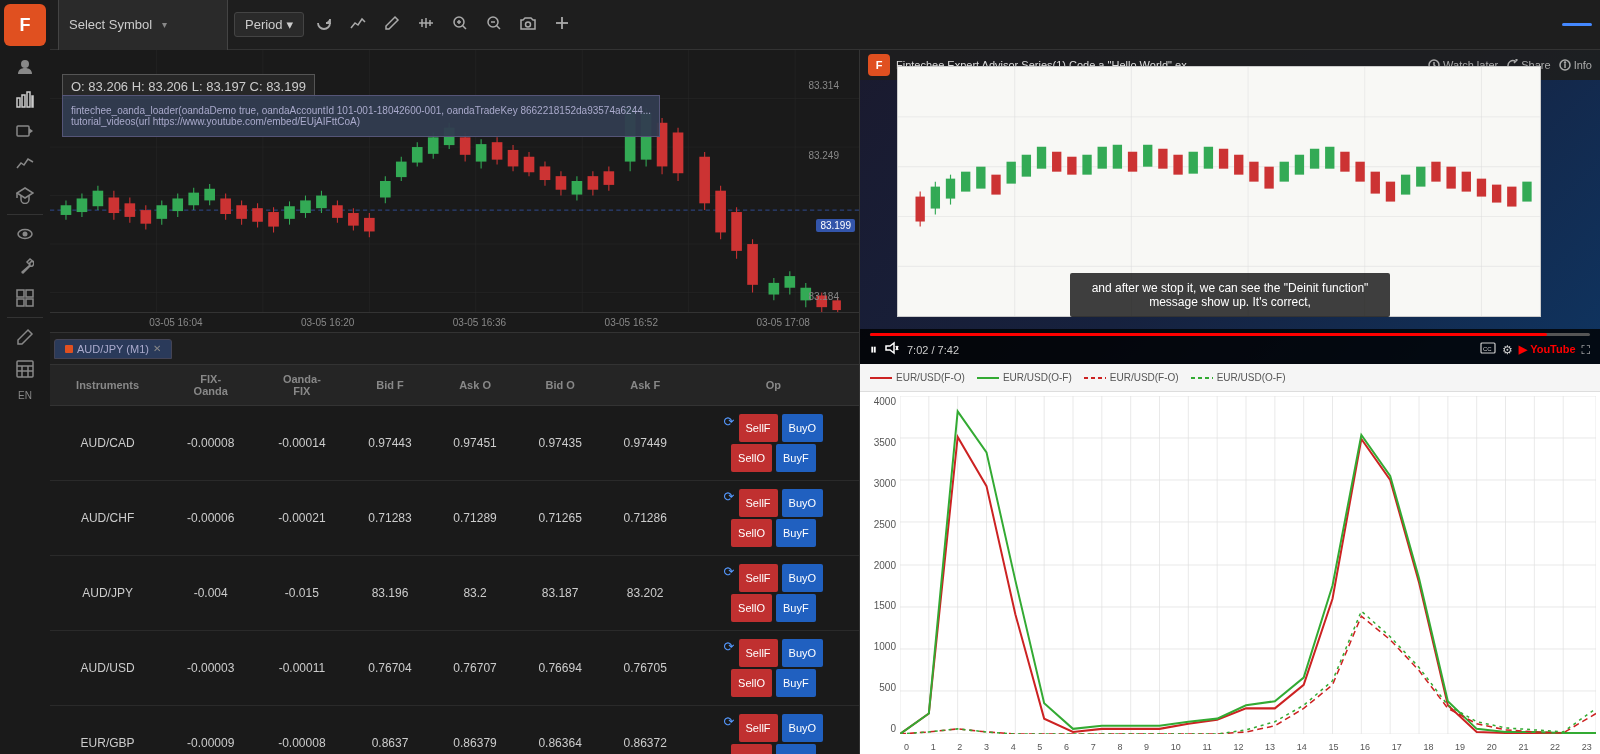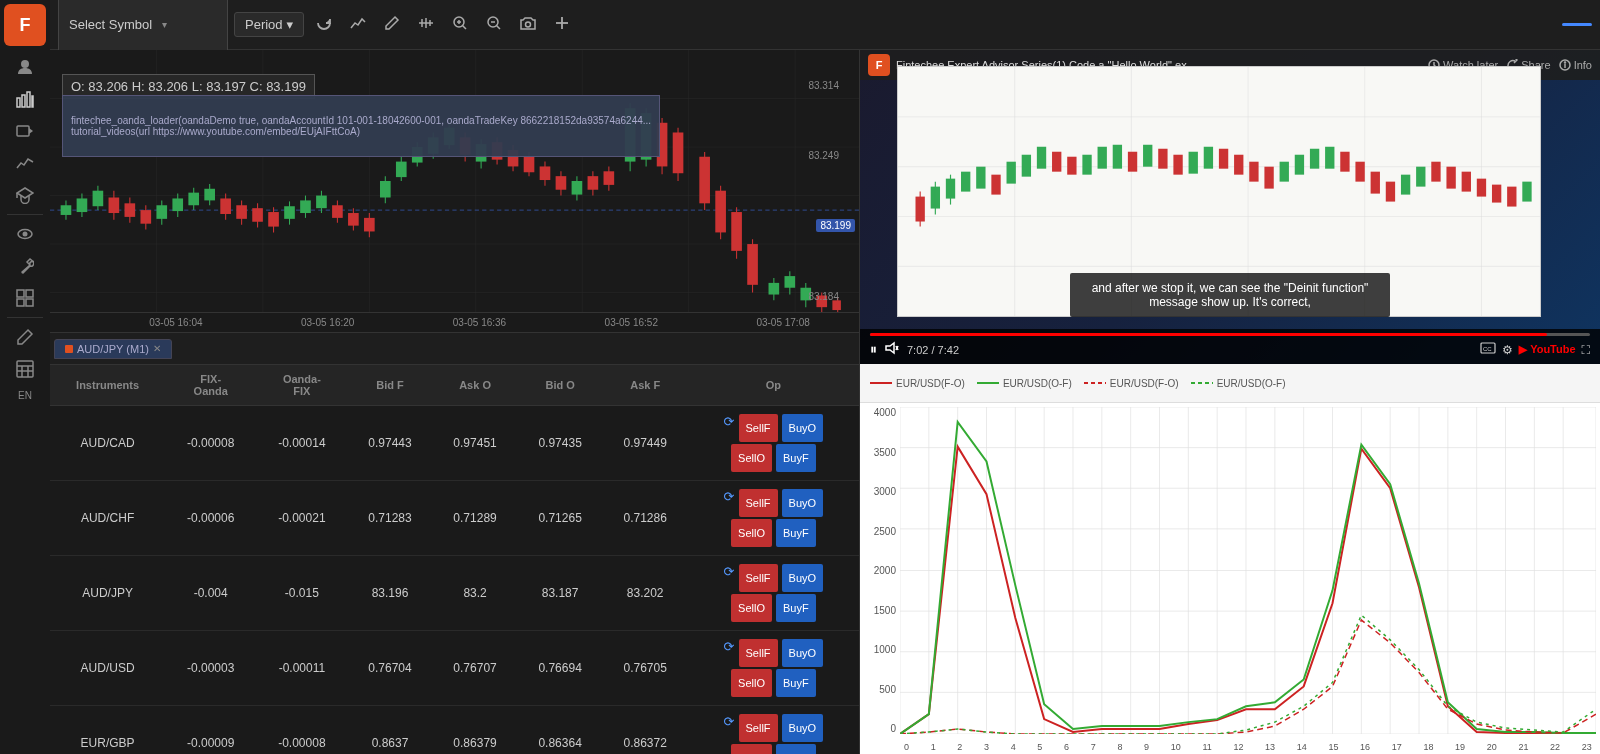--- a/index.html
+++ b/index.html
@@ -117,21 +117,21 @@
       padding: 4px 8px;
       z-index: 10;
     }
     .chart-tooltip-code {
       position: absolute;
       top: 45px; left: 12px;
       background: rgba(50,60,80,0.95);
       border: 1px solid #557;
       color: #aac;
       font-size: 10px;
-      padding: 19px 8px;
+      padding: 9px 8px;
       z-index: 10;
       max-width: 700px;
       white-space: nowrap;
     }
 
     
     .price-axis {
       position: absolute;
       right: 4px;
       top: 0; bottom: 0;
@@ -327,21 +327,21 @@
     .op-icon { color: #5599ff; font-size: 13px; }
 
     
     #bottom-chart-panel {
       flex: 1;
       background: #fff;
       display: flex;
       flex-direction: column;
     }
     .legend-bar {
-      height: 39px;
+      height: 28px;
       background: #f5f5f5;
       border-bottom: 1px solid #ddd;
       display: flex; align-items: center; padding: 0 10px; gap: 12px;
     }
     .legend-item { display: flex; align-items: center; gap: 4px; font-size: 10px; color: #555; }
     .legend-line-solid-red { width: 22px; height: 2px; background: #cc2222; }
     .legend-line-solid-green { width: 22px; height: 2px; background: #33aa33; }
     .legend-line-dashed-red { width: 22px; height: 2px; background: repeating-linear-gradient(90deg, #cc2222 0px, #cc2222 4px, transparent 4px, transparent 7px); }
     .legend-line-dashed-green { width: 22px; height: 2px; background: repeating-linear-gradient(90deg, #33aa33 0px, #33aa33 4px, transparent 4px, transparent 7px); }
 

